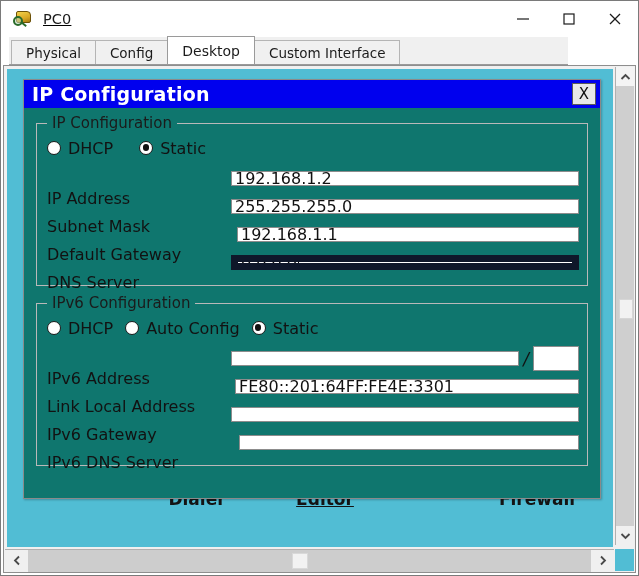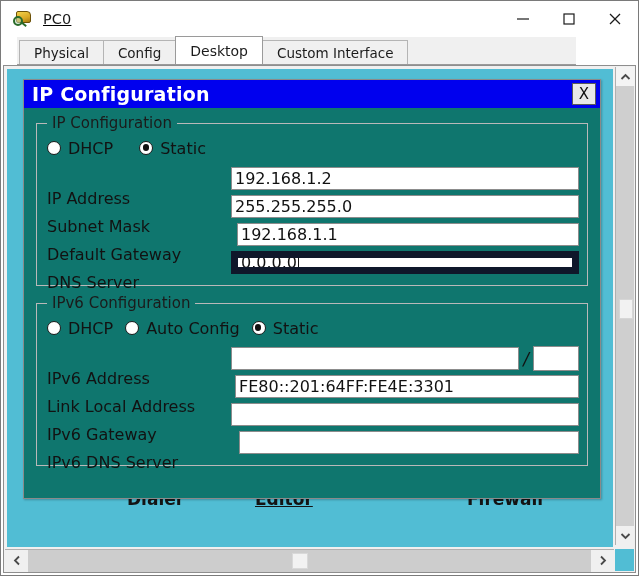--- a/index.html
+++ b/index.html
@@ -65,21 +65,21 @@
     width: 46px; height: 36px;
     display: flex; align-items: center; justify-content: center;
     color: #1b1b1b;
     font-size: 13px;
     cursor: default;
   }
   .win-btn svg { display: block; }
 
   
   .tabstrip {
-    position: absolute; left: 16px; top: 36px;
+    position: absolute; left: 8px; top: 36px;
     width: 559px; height: 28px;
     background: #f0f0f0;
     border-bottom: 1px solid #9a9a9a;
     display: flex; align-items: flex-end;
     padding-left: 2px;
   }
   .tab {
     height: 24px;
     padding: 0 14px;
     display: flex; align-items: center;
@@ -112,21 +112,21 @@
   .desk-canvas {
     position: absolute;
     left: 3px; top: 3px;
     width: 606px; height: 478px;
     background: #51bdd4;
     overflow: hidden;
   }
   
   .desk-item {
     position: absolute;
-    text-align: left;
+    text-align: center;
     color: #141414;
     font-size: 17px;
     font-weight: bold;
     font-family: "DejaVu Sans", "Liberation Sans", sans-serif;
   }
   .peek-text {
     position: absolute;
     font-size: 17px;
     font-weight: bold;
     color: #141414;
@@ -218,21 +218,21 @@
   .field-label {
     font-size: 16px;
     color: #121212;
     width: 186px;
     flex: 0 0 auto;
     padding-left: 2px;
     margin-top: 40px;
   }
   .field-input {
     flex: 1 1 auto;
-    height: 23px;
+    height: 15px;
     background: #ffffff;
     border: 1px solid #8c8c8c;
     font-size: 16px;
     color: #111111;
     padding: 0 3px;
     display: flex; align-items: center;
     font-family: "DejaVu Sans", "Liberation Sans", sans-serif;
     overflow: hidden;
     white-space: nowrap;
   }

